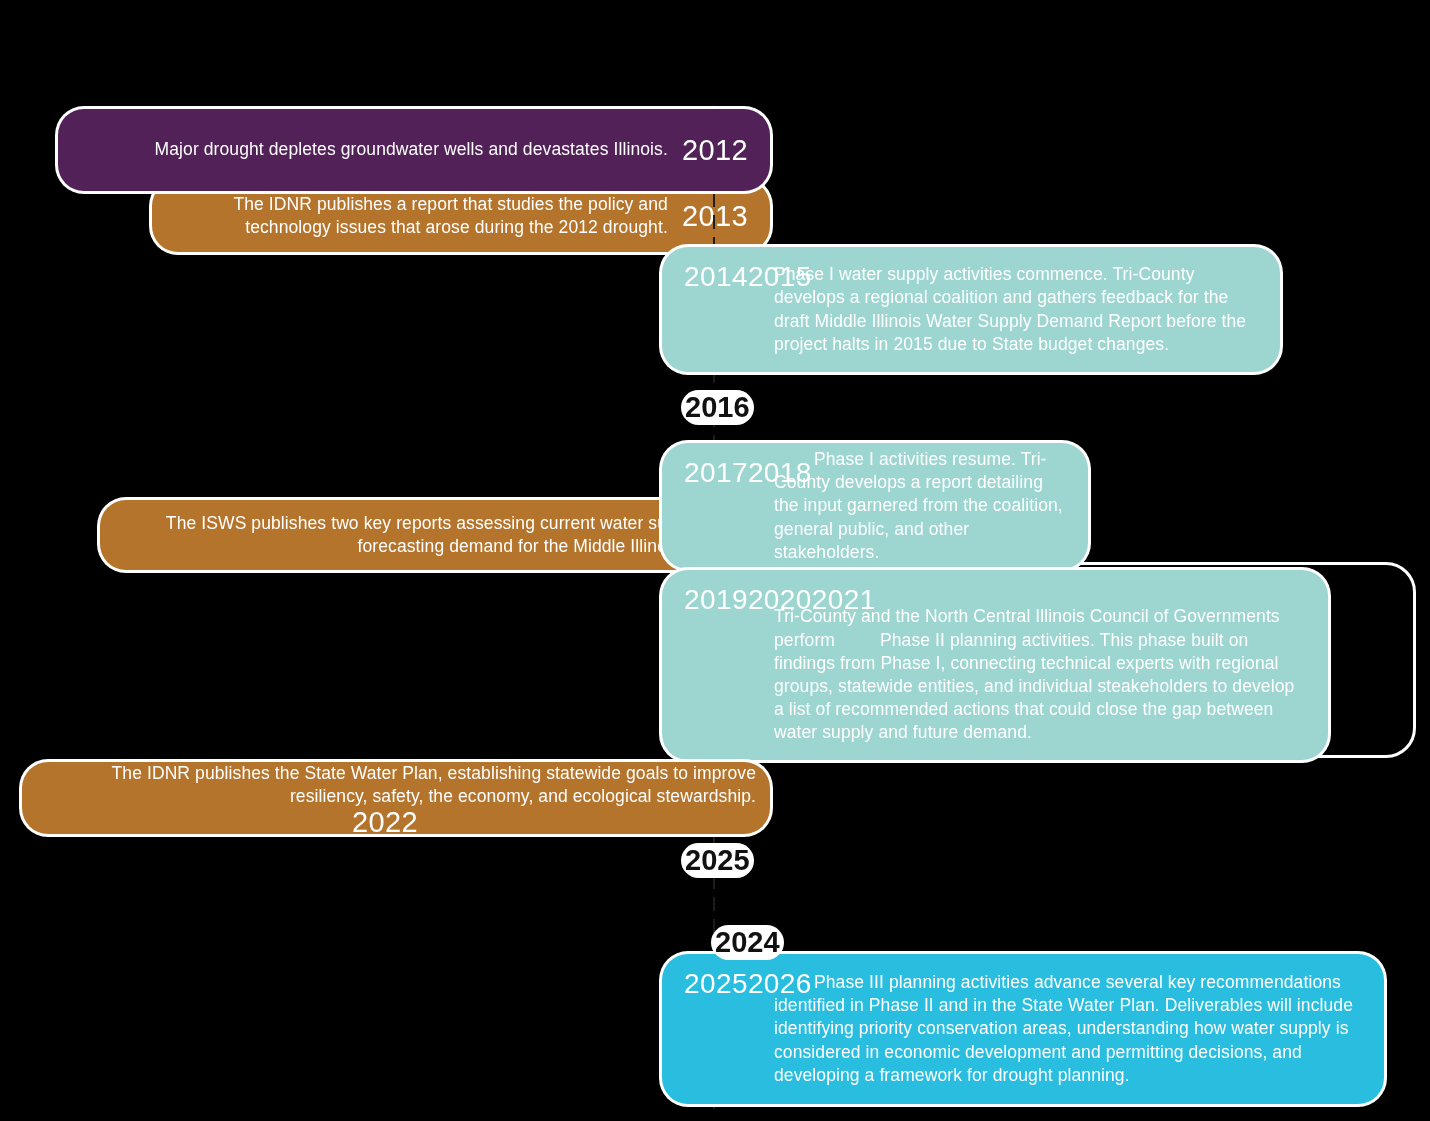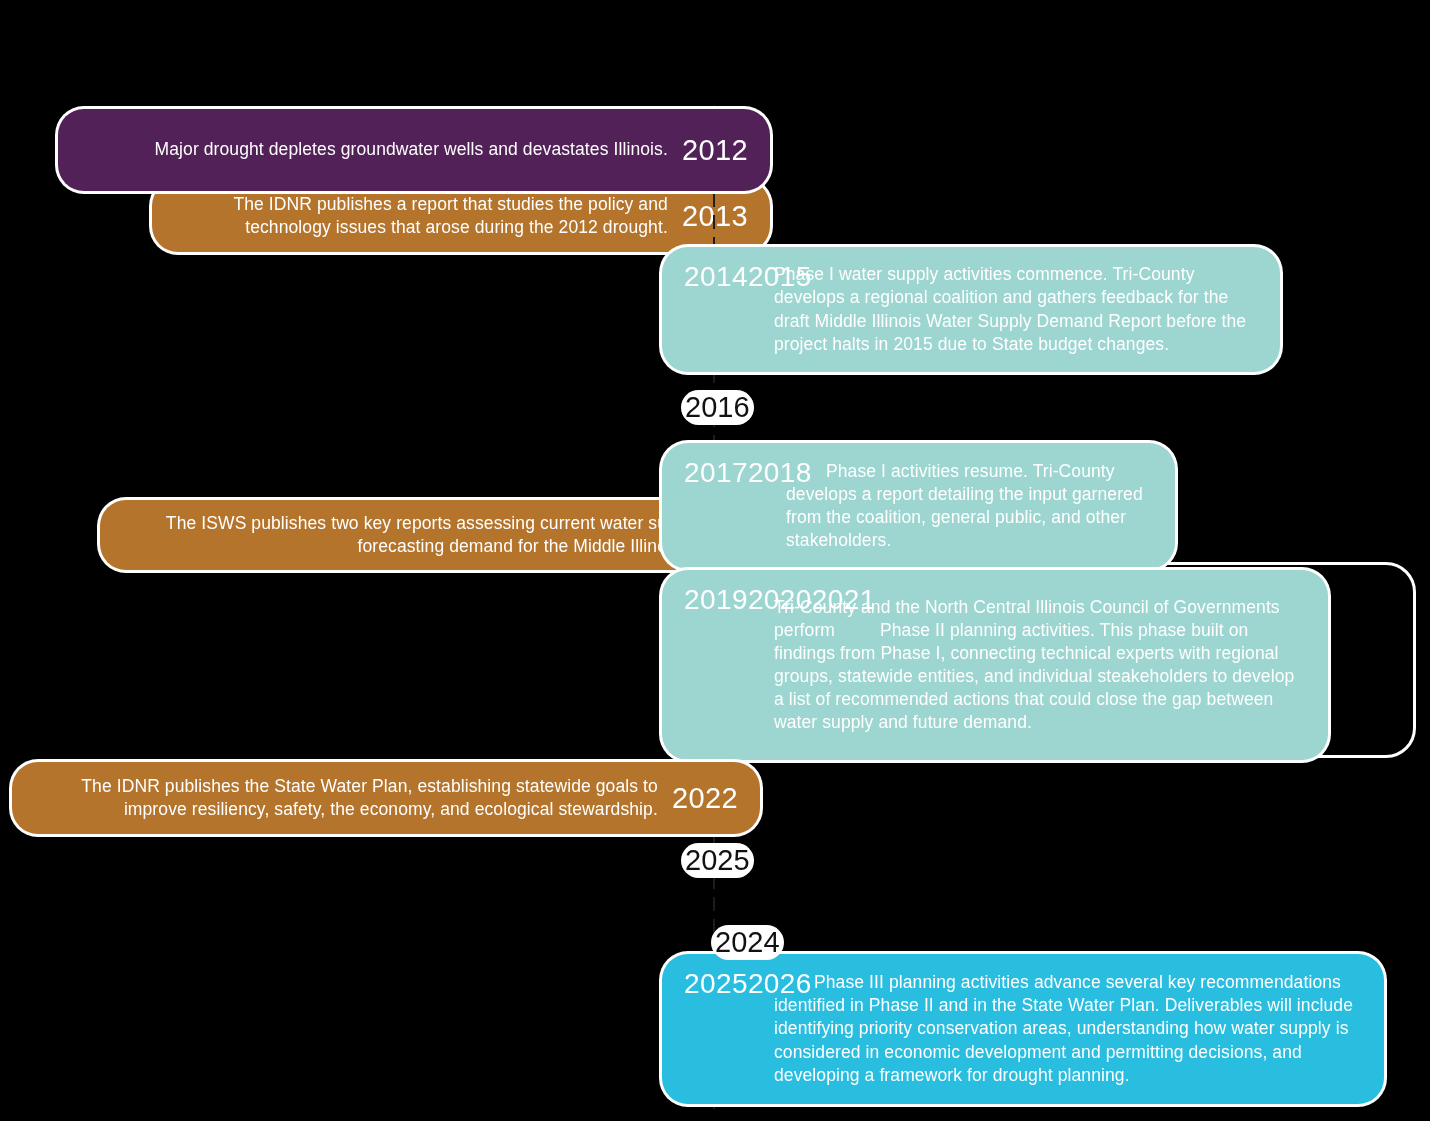--- a/index.html
+++ b/index.html
@@ -78,39 +78,40 @@
   
   .yearchip {
     position: absolute;
     background: #ffffff;
     color: #111111;
     font-size: 29px;
     line-height: 1.12;
     padding: 1px 4px 2px 4px;
     z-index: 8;
     white-space: nowrap;
+    font-weight: bold;
   }
 
   
   .ghost-frame {
     position: absolute;
     border: 3px solid #ffffff;
     border-radius: 30px;
     background: transparent;
     z-index: 1;
   }
 
   
   #card-2012  { left: 58px;  top: 109px; width: 712px; height: 82px;  background: #522157; z-index: 6; }
   #card-2013  { left: 152px; top: 180px; width: 618px; height: 72px;  background: #B5742C; z-index: 4; }
   #card-2014  { left: 662px; top: 247px; width: 618px; height: 125px; background: #9DD5D0; z-index: 6; }
   #card-isws  { left: 100px; top: 500px; width: 670px; height: 70px;  background: #B5742C; z-index: 3; }
-  #card-2017  { left: 662px; top: 443px; width: 513px; height: 126px; background: #9DD5D0; z-index: 6; gap: 12px; }
-  #card-2019  { left: 662px; top: 570px; width: 666px; height: 190px; background: #9DD5D0; z-index: 6; }
-  #card-2022  { left: 12px;  top: 762px; width: 748px; height: 72px;  background: #B5742C; z-index: 6; }
+  #card-2017  { left: 662px; top: 443px; width: 426px; height: 126px; background: #9DD5D0; z-index: 6; }
+  #card-2019  { left: 662px; top: 570px; width: 666px; height: 190px; background: #9DD5D0; z-index: 6; align-items: flex-end; }
+  #card-2022  { left: 22px;  top: 762px; width: 748px; height: 72px;  background: #B5742C; z-index: 6; flex-direction: column; }
   #card-2025  { left: 662px; top: 954px; width: 722px; height: 150px; background: #29BDE0; z-index: 6; }
 
   #ghost-1 { left: 900px; top: 562px; width: 516px; height: 196px; }
 
   #chip-2016 { left: 681px; top: 390px; }
   #chip-2023 { left: 681px; top: 843px; }
   #chip-2024 { left: 711px; top: 908px; margin-top: 17px; }
 
   
   #card-2012 .years, #card-2013 .years, #card-2022 .years { font-size: 29px; }

